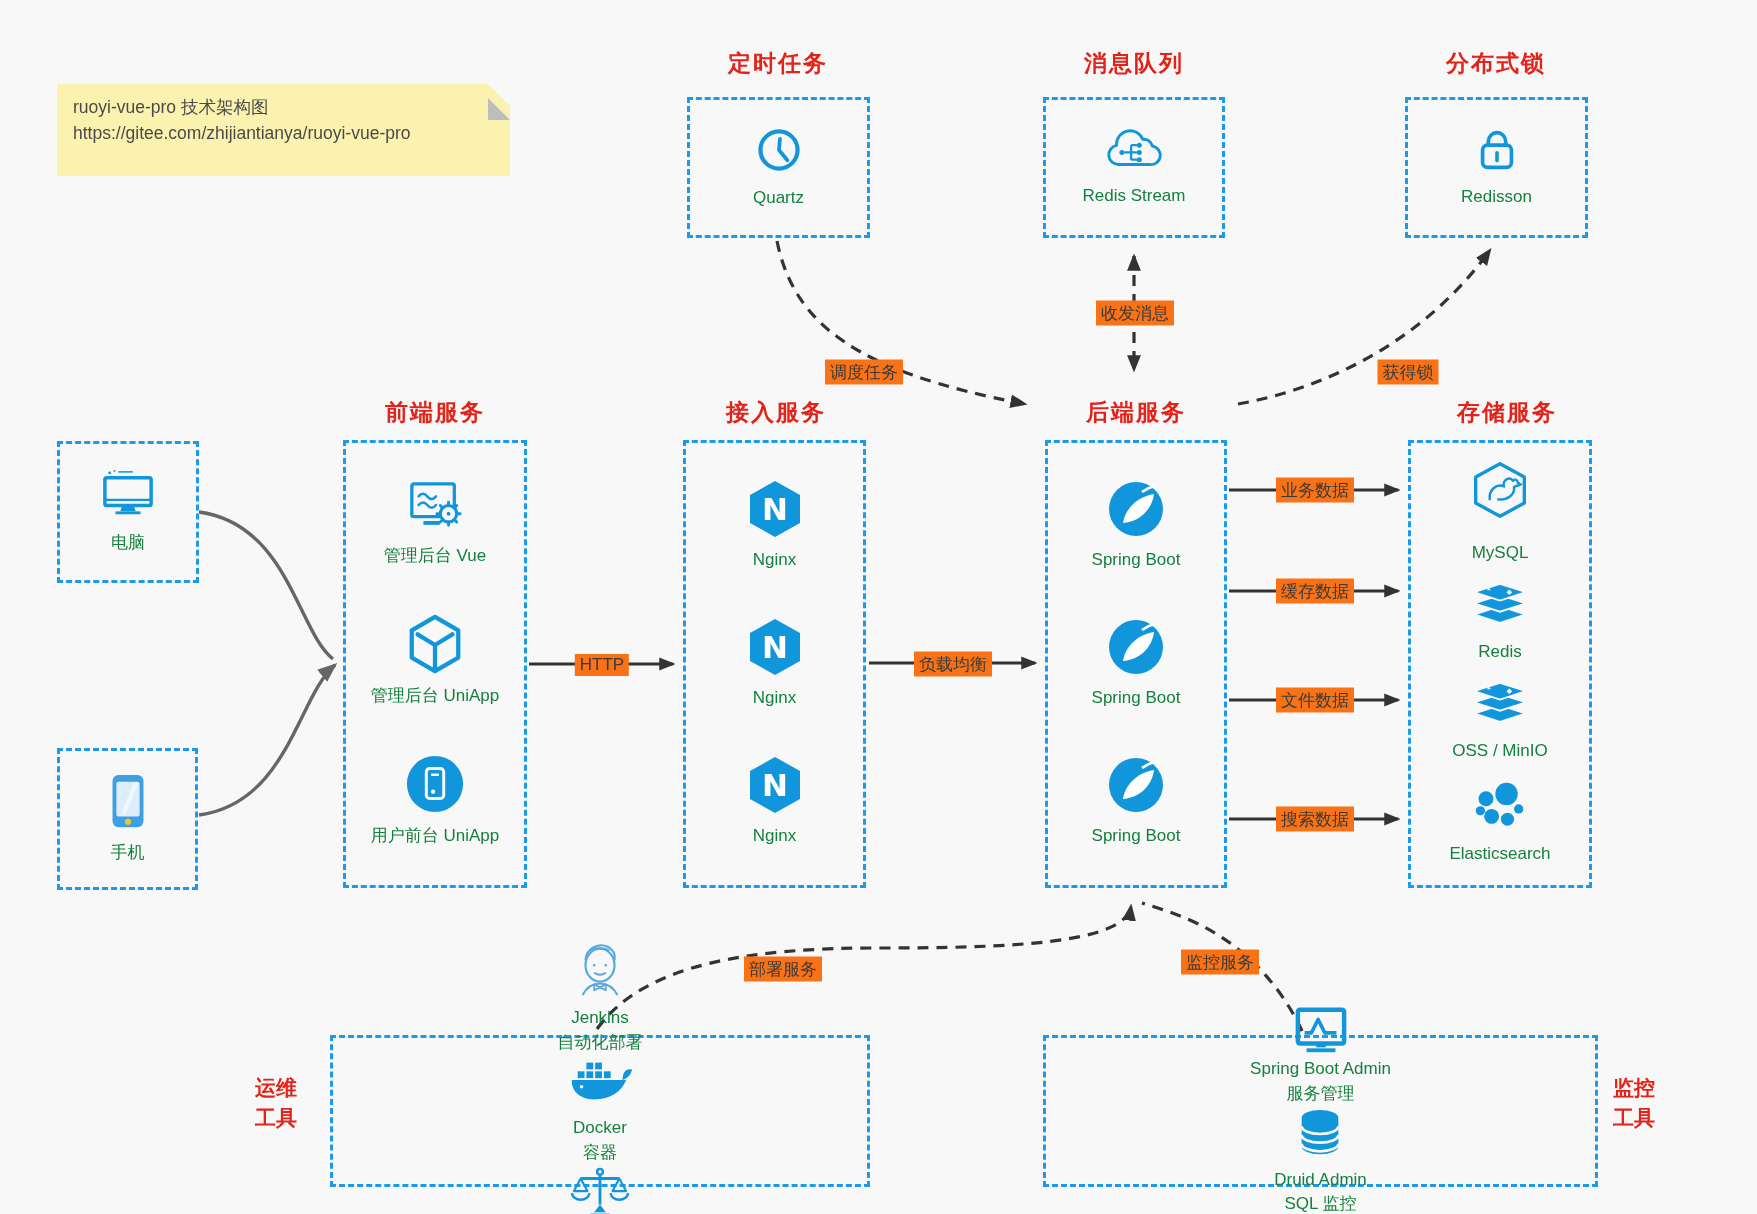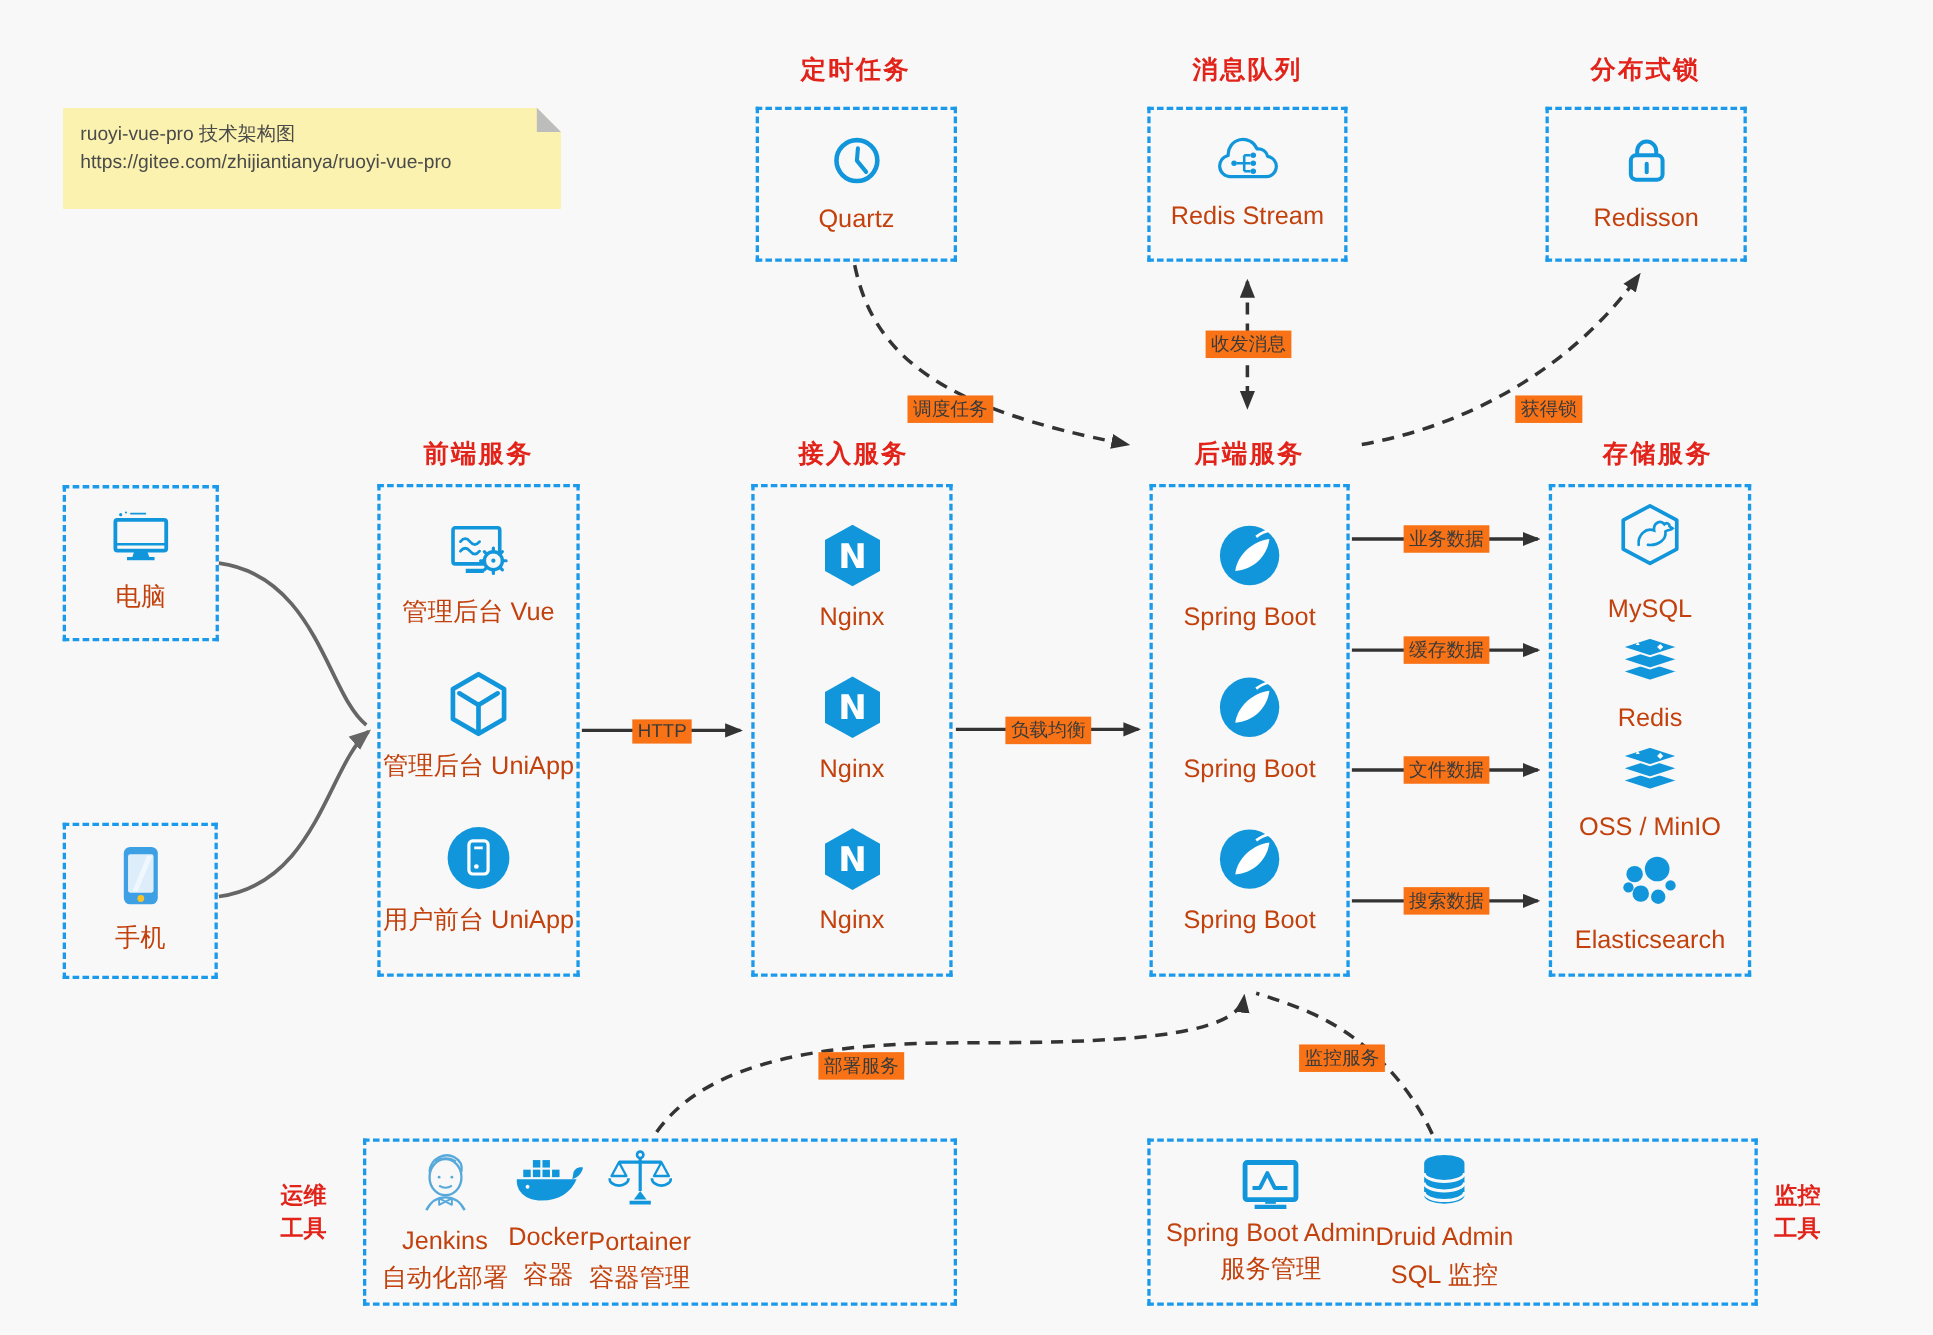--- a/index.html
+++ b/index.html
@@ -2,36 +2,36 @@
 <html><head>
 <meta charset="utf-8">
 <style>
   *{margin:0;padding:0;box-sizing:border-box}
   html,body{background:#f8f8f8}
   body{font-family:"Liberation Sans","DejaVu Sans",sans-serif;color:#3f3f3f}
   .canvas{position:relative;width:1757px;height:1214px;background:#f8f8f8;overflow:hidden}
   svg{display:block}
   .edges{position:absolute;left:0;top:0;pointer-events:none}
   
-  .note{position:absolute;left:57px;top:98px;width:453px;height:92px;background:#faf2ae;
+  .note{position:absolute;left:57px;top:84px;width:453px;height:92px;background:#faf2ae;
         padding:10px 16px;font-size:17.5px;line-height:1.5;color:#4a4a4a;
         clip-path:polygon(0 0,calc(100% - 22px) 0,100% 22px,100% 100%,0 100%)}
   .note-fold{position:absolute;right:0;top:0;width:0;height:0;
         border-bottom:22px solid #bdbdbd;border-right:22px solid transparent}
   
   .dashed-box{position:absolute;border:3px dashed #1b9aec;background:transparent}
   .single{display:flex;flex-direction:column;align-items:center;justify-content:center;gap:10px}
   .vcol{display:flex;flex-direction:column;align-items:center;justify-content:space-around;padding:14px 0}
-  .hrow{display:flex;flex-direction:row;align-items:center;justify-content:flex-start;padding:0 14px}
+  .hrow{display:flex;flex-direction:column;align-items:center;justify-content:center;padding:0 14px}
   .cell{display:flex;flex-direction:column;align-items:center;gap:9px}
   .group-title{position:absolute;width:190px;text-align:center;color:#e2231a;
         font-size:23px;font-weight:bold;letter-spacing:2px}
   .side-title{position:absolute;width:70px;text-align:left;color:#e2231a;
         font-size:21px;font-weight:bold;line-height:1.45}
-  .item-label{font-size:23px;color:#c2410c;white-space:nowrap;text-align:center;line-height:1.45}
+  .item-label{font-size:17px;color:#15803d;white-space:nowrap;text-align:center;line-height:1.45}
   .edge-label{position:absolute;transform:translate(-50%,-50%);background:#f97316;
         color:#3a3a3a;font-size:17px;padding:1px 5px;white-space:nowrap;z-index:5}
 </style>
 </head>
 <body>
 
 <div class="canvas">
 
   <svg class="edges" width="1757" height="1214" viewBox="0 0 1757 1214">
     <defs>

